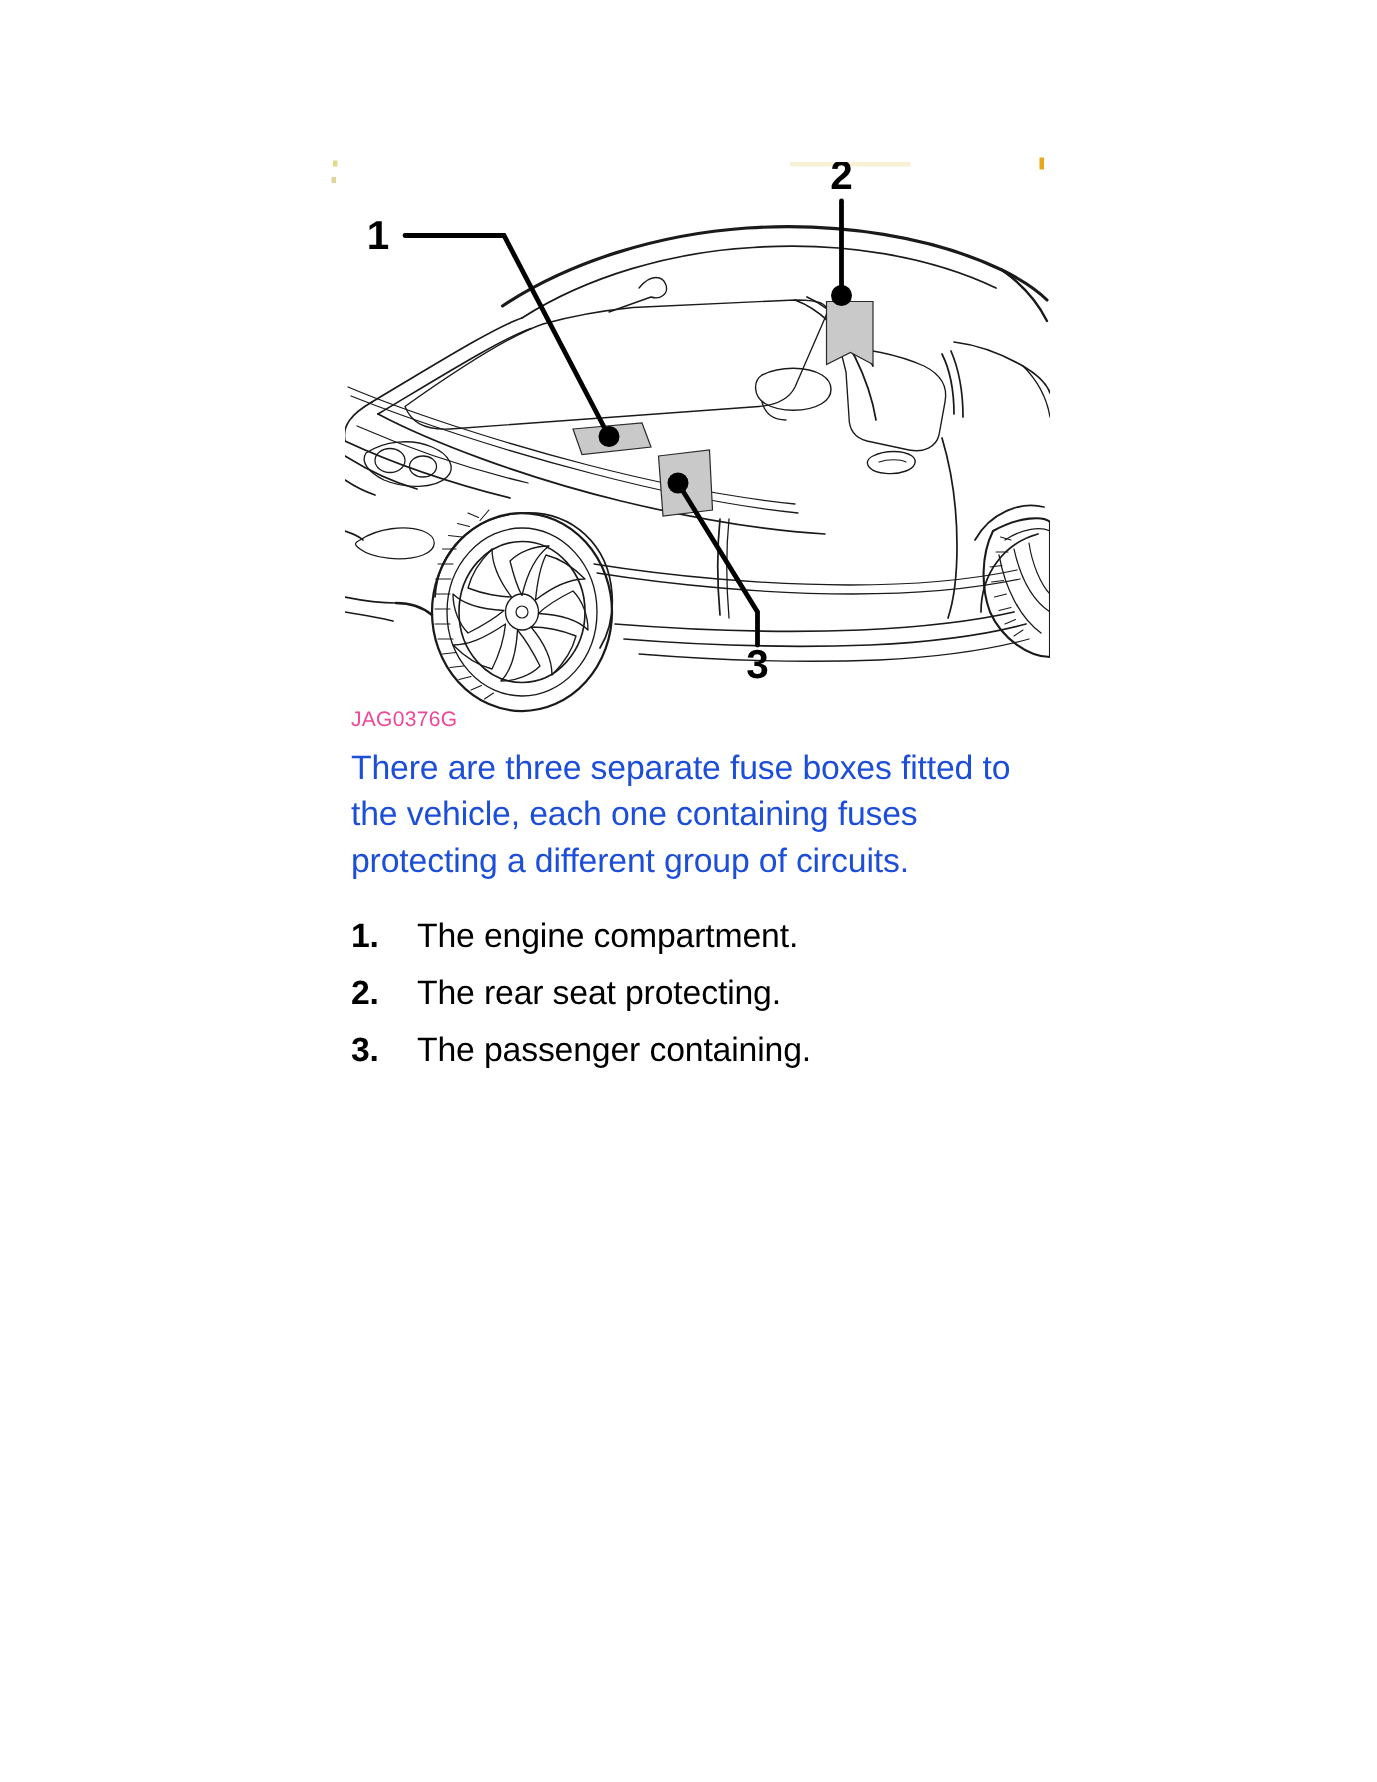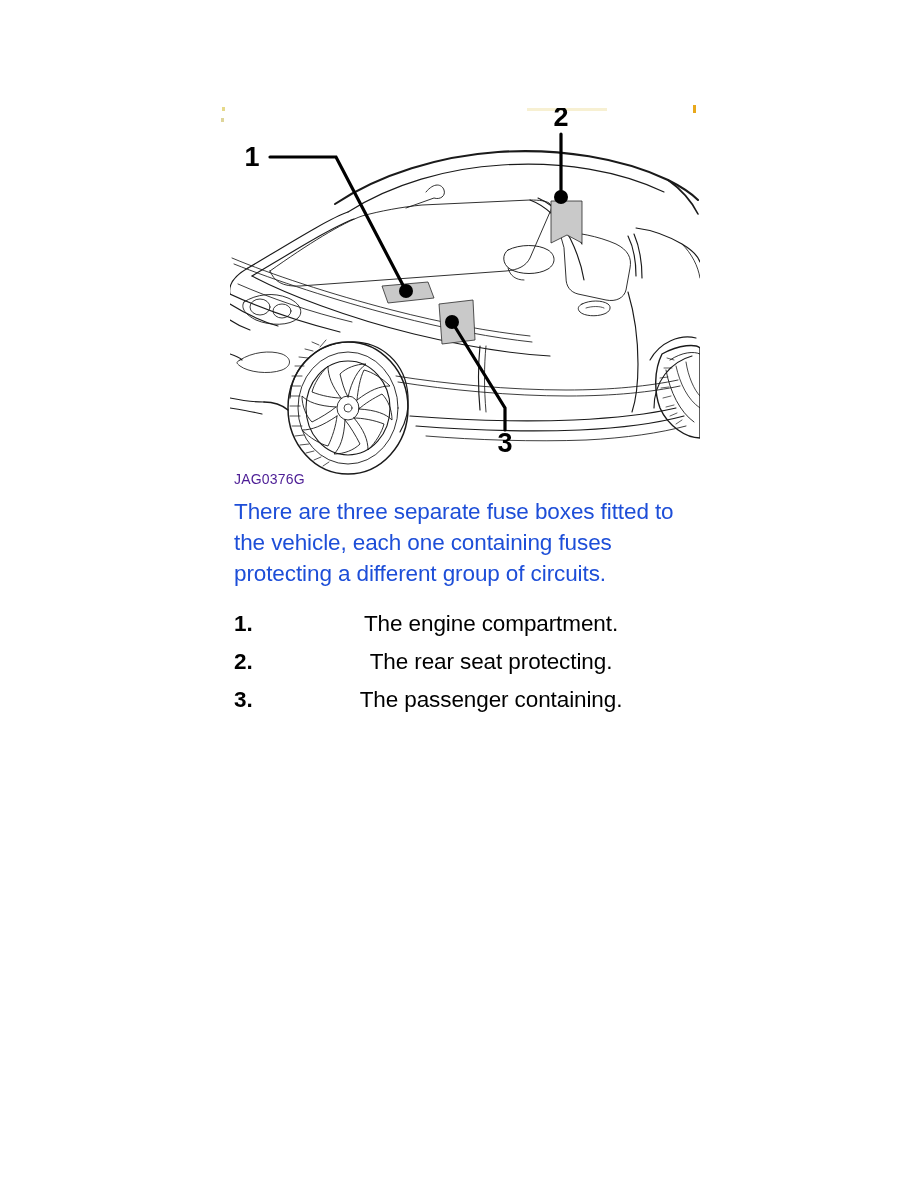--- a/index.html
+++ b/index.html
@@ -72,21 +72,21 @@
     top: 0;
     width: 470px;
     height: 370px;
   }
   #figure-caption {
     position: absolute;
     left: 234px;
     top: 471px;
     font-size: 14px;
     letter-spacing: 0.2px;
-    color: #4c1d95;
+    color: #ec4899;
     white-space: nowrap;
   }
 
   
   #body-text {
     position: absolute;
     left: 234px;
     top: 496px;
     width: 470px;
   }
@@ -110,21 +110,21 @@
     align-items: baseline;
     font-size: 22.5px;
     line-height: 38px;
     letter-spacing: -0.1px;
   }
   .list-num {
     font-weight: bold;
     width: 44px;
     flex: 0 0 44px;
   }
-  .list-text { flex: 1 1 auto; text-align: center; }
+  .list-text { flex: 1 1 auto; }
 </style>
 </head>
 <body>
 
 <div class="page">
 
   <div class="artifact" id="artifact-line-top"></div>
   <div class="artifact" id="artifact-dot-right"></div>
   <div class="artifact" id="artifact-speck-a"></div>
   <div class="artifact" id="artifact-speck-b"></div>

